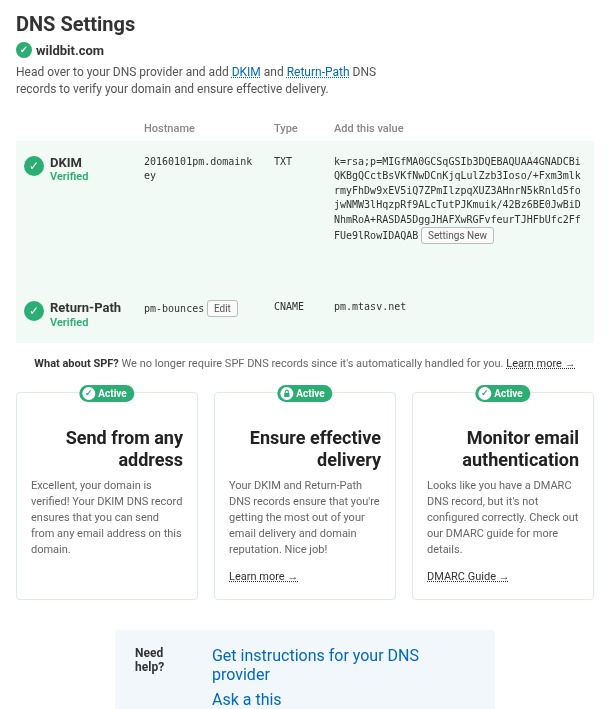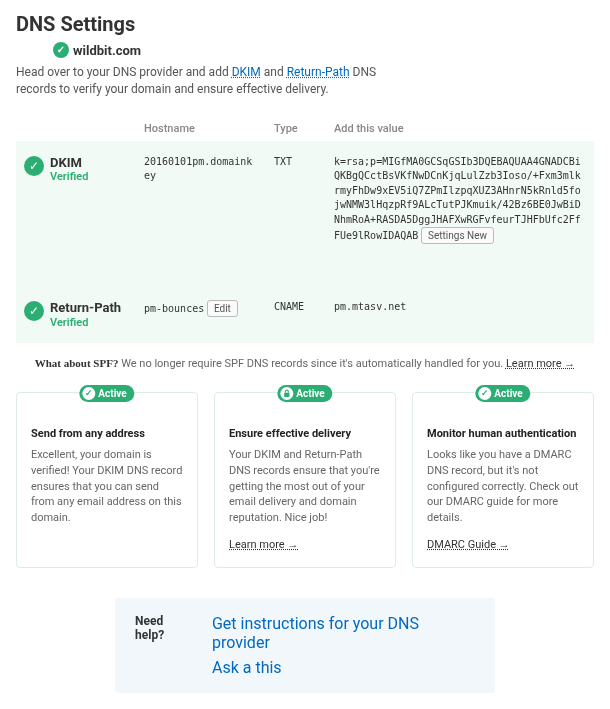--- a/index.html
+++ b/index.html
@@ -1,20 +1,20 @@
 <!DOCTYPE html>
 <html><head>
   <meta charset="utf-8">
   <style>
     * { margin:0; padding:0; box-sizing:border-box; }
     html,body { width:610px; height:709px; font-family:-apple-system,BlinkMacSystemFont,"Segoe UI",Roboto,Helvetica,Arial,sans-serif; color:#333; background:#fff; }
 
     .page { padding:12px 16px; }
     h1 { font-size:20px; font-weight:700; color:#333; margin-bottom:6px; }
-    .domain-row { display:flex; align-items:center; gap:4px; margin-bottom:6px;margin-left:37px; }
+    .domain-row { display:flex; align-items:center; gap:4px; margin-bottom:6px; }
     .domain-row .badge-check {
       width:16px; height:16px; border-radius:50%; background:#2bad73;
       display:flex; align-items:center; justify-content:center; color:#fff; font-size:10px; font-weight:700;
       position:relative;
     }
     .domain-row .badge-check::after { content:"✓"; line-height:1; }
     .domain-row .domain { font-size:13px; font-weight:700; color:#333; }
 
     .instruction { font-size:12px; color:#555; line-height:1.4; margin-bottom:18px; max-width:400px; }
     .instruction a { color:#0069c2; text-decoration:underline dotted; cursor:pointer; }
@@ -39,38 +39,38 @@
 
     .mono { font-family:ui-monospace,SFMono-Regular,Menlo,Consolas,monospace; font-size:10px; color:#333; white-space:pre-wrap; word-break:break-all; line-height:1.45; }
     .btn-small {
       display:inline-block; font-size:10px; color:#555; background:#fafafa;
       border:1px solid #bbb; border-radius:3px; padding:1px 6px; line-height:1.3;
       font-family:inherit; cursor:pointer;
     }
     .row-gap { height:10px; background:#fff; }
 
     .spf { margin:14px 0 22px; text-align:center; font-size:11px; color:#666; }
-    .spf strong { color:#333;font-family:Liberation Serif, serif; }
+    .spf strong { color:#333; }
     .spf a { color:#333; text-decoration:underline dotted; cursor:pointer; }
 
     .cards { display:flex; justify-content:space-between; gap:14px; }
     .card {
       border:1px solid #dbeee2; border-radius:4px; padding:34px 14px 16px; width:182px;
       position:relative; font-size:11px; background:#fff;
     }
     .card .pill {
       position:absolute; top:-8px; left:50%; transform:translateX(-50%);
       display:flex; align-items:center; gap:3px; background:#2bad73; color:#fff;
       font-size:10px; font-weight:700; padding:2px 8px 2px 3px; border-radius:10px;
     }
     .card .pill .pill-icon {
       width:13px; height:13px; border-radius:50%; background:#fff; color:#2bad73;
       display:flex; align-items:center; justify-content:center; font-size:9px; line-height:1;
     }
-    .card h3 { font-size:11px; font-weight:700; color:#222; margin-bottom:6px; line-height:1.25; }
+    .card h3 { font-size:18px; font-weight:700; color:#222; margin-bottom:6px; line-height:1.25;text-align:right; }
     .card p { color:#666; line-height:1.45; margin-bottom:12px; }
     .card a { color:#333; font-size:11px; text-decoration:underline dotted; cursor:pointer; }
 
     .help {
       margin:30px auto 6px; width:380px; background:#f1f7fb; border-radius:4px;
       padding:16px 20px; display:flex; gap:18px;
     }
     .help .hlabel { font-size:12px; font-weight:700; color:#333; }
     .help .hlinks { display:flex; flex-direction:column; gap:6px; }
     .help .hlinks a { font-size:16px; color:#0069c2; text-decoration:none; cursor:pointer; }
@@ -189,21 +189,21 @@
       <h3>Ensure effective delivery</h3>
       <p>Your DKIM and Return-Path DNS records ensure that you're getting the most out of your email delivery and domain reputation. Nice job!</p>
       <a>Learn more →</a>
     </div>
 
     <div class="card">
       <span class="pill">
         <span class="pill-icon">✓</span>
         <span>Active</span>
       </span>
-      <h3>Monitor human authentication</h3>
+      <h3>Monitor email authentication</h3>
       <p>Looks like you have a DMARC DNS record, but it's not configured correctly. Check out our DMARC guide for more details.</p>
       <a>DMARC Guide →</a>
     </div>
 
   </div>
 
   <div class="help">
     <span class="hlabel">Need help?</span>
     <div class="hlinks">
       <a>Get instructions for your DNS provider</a>

